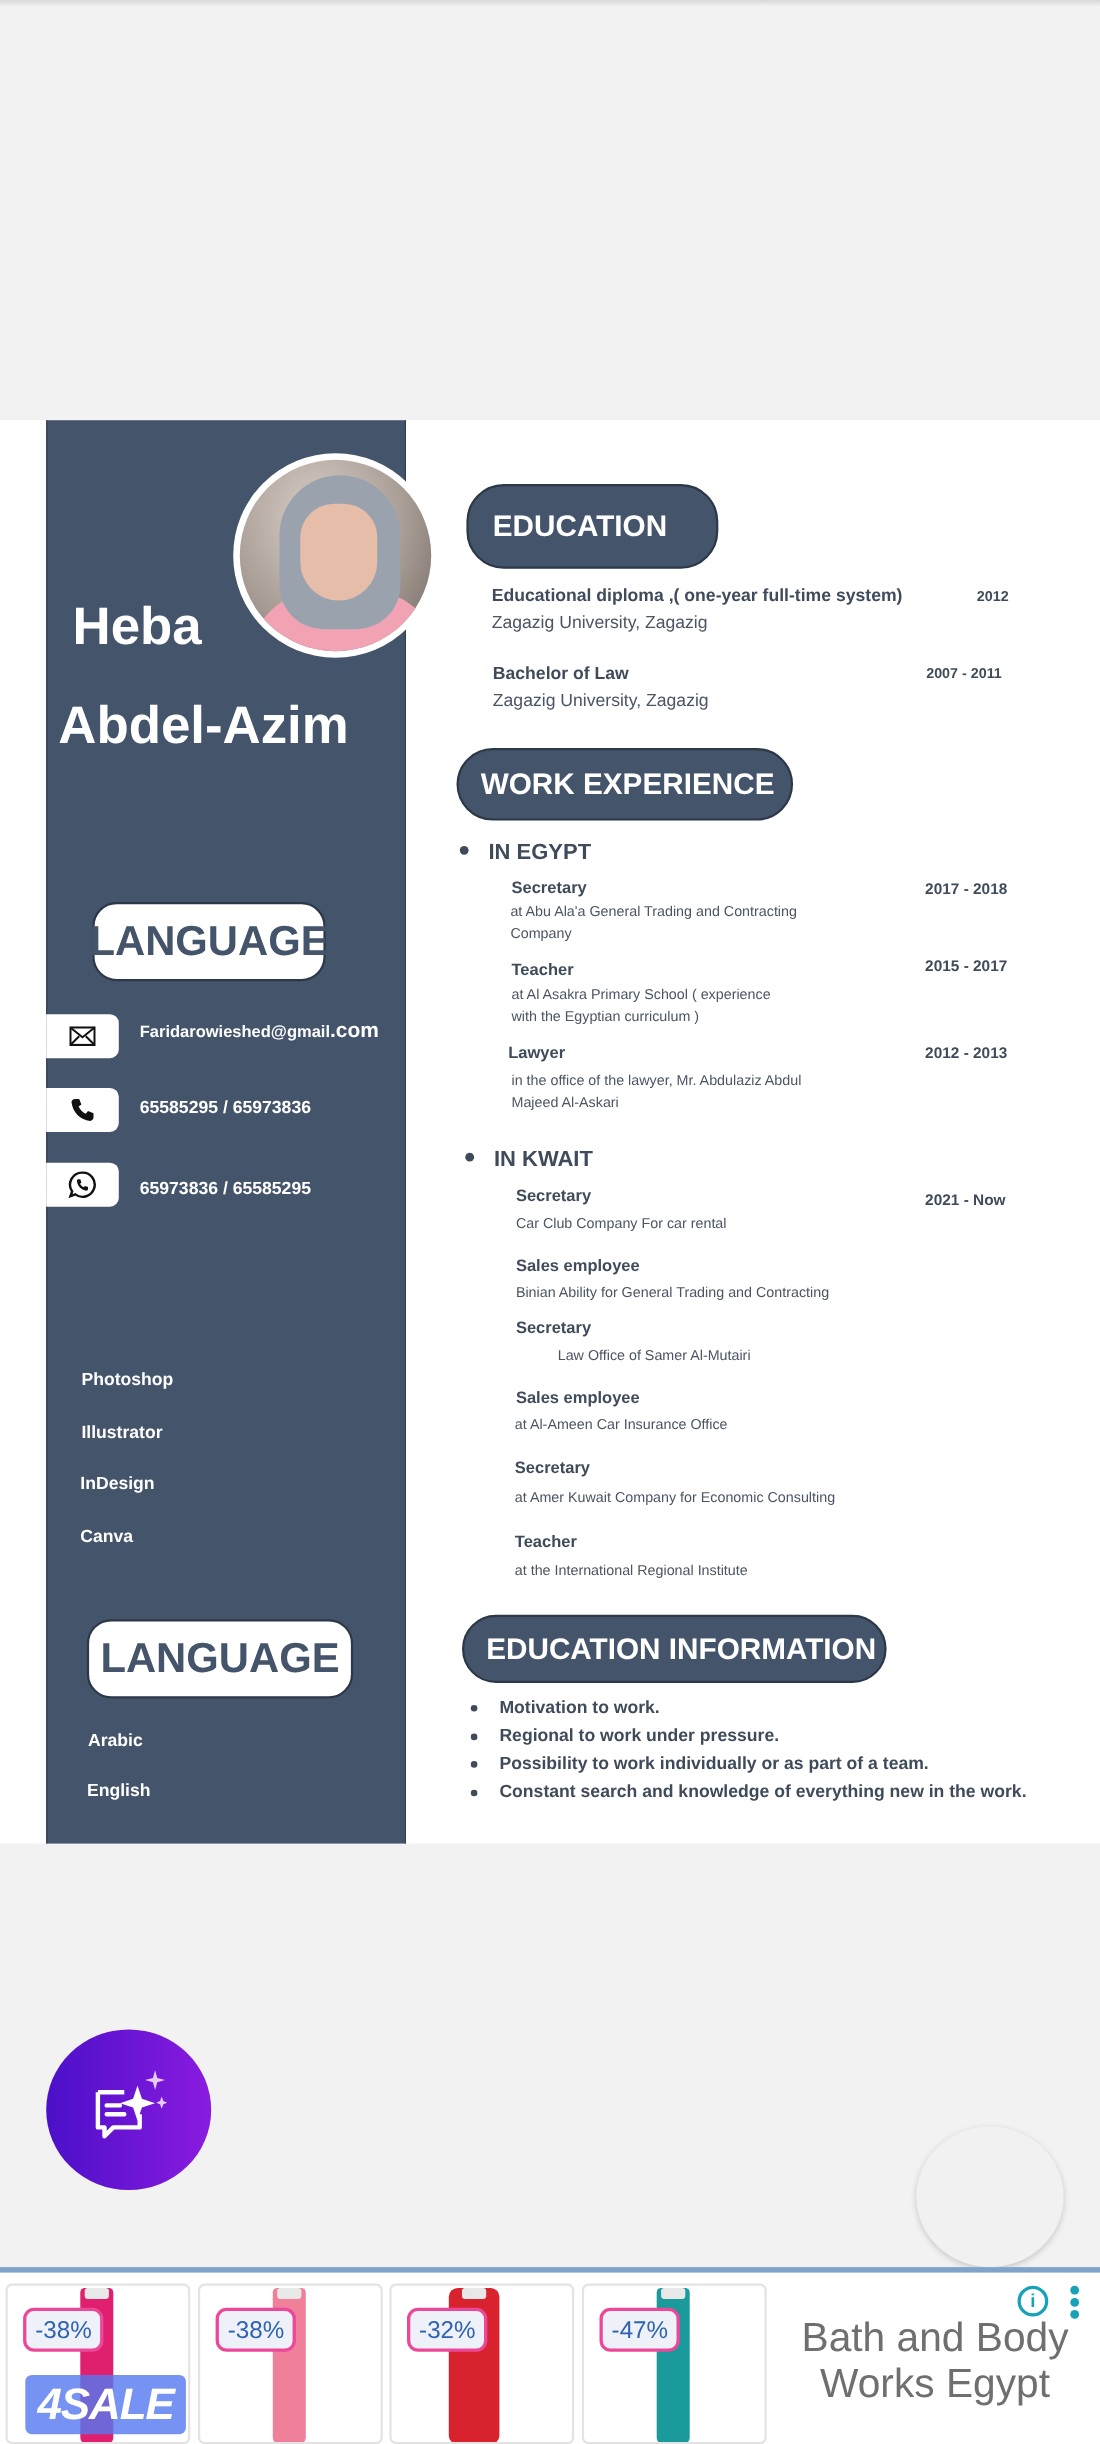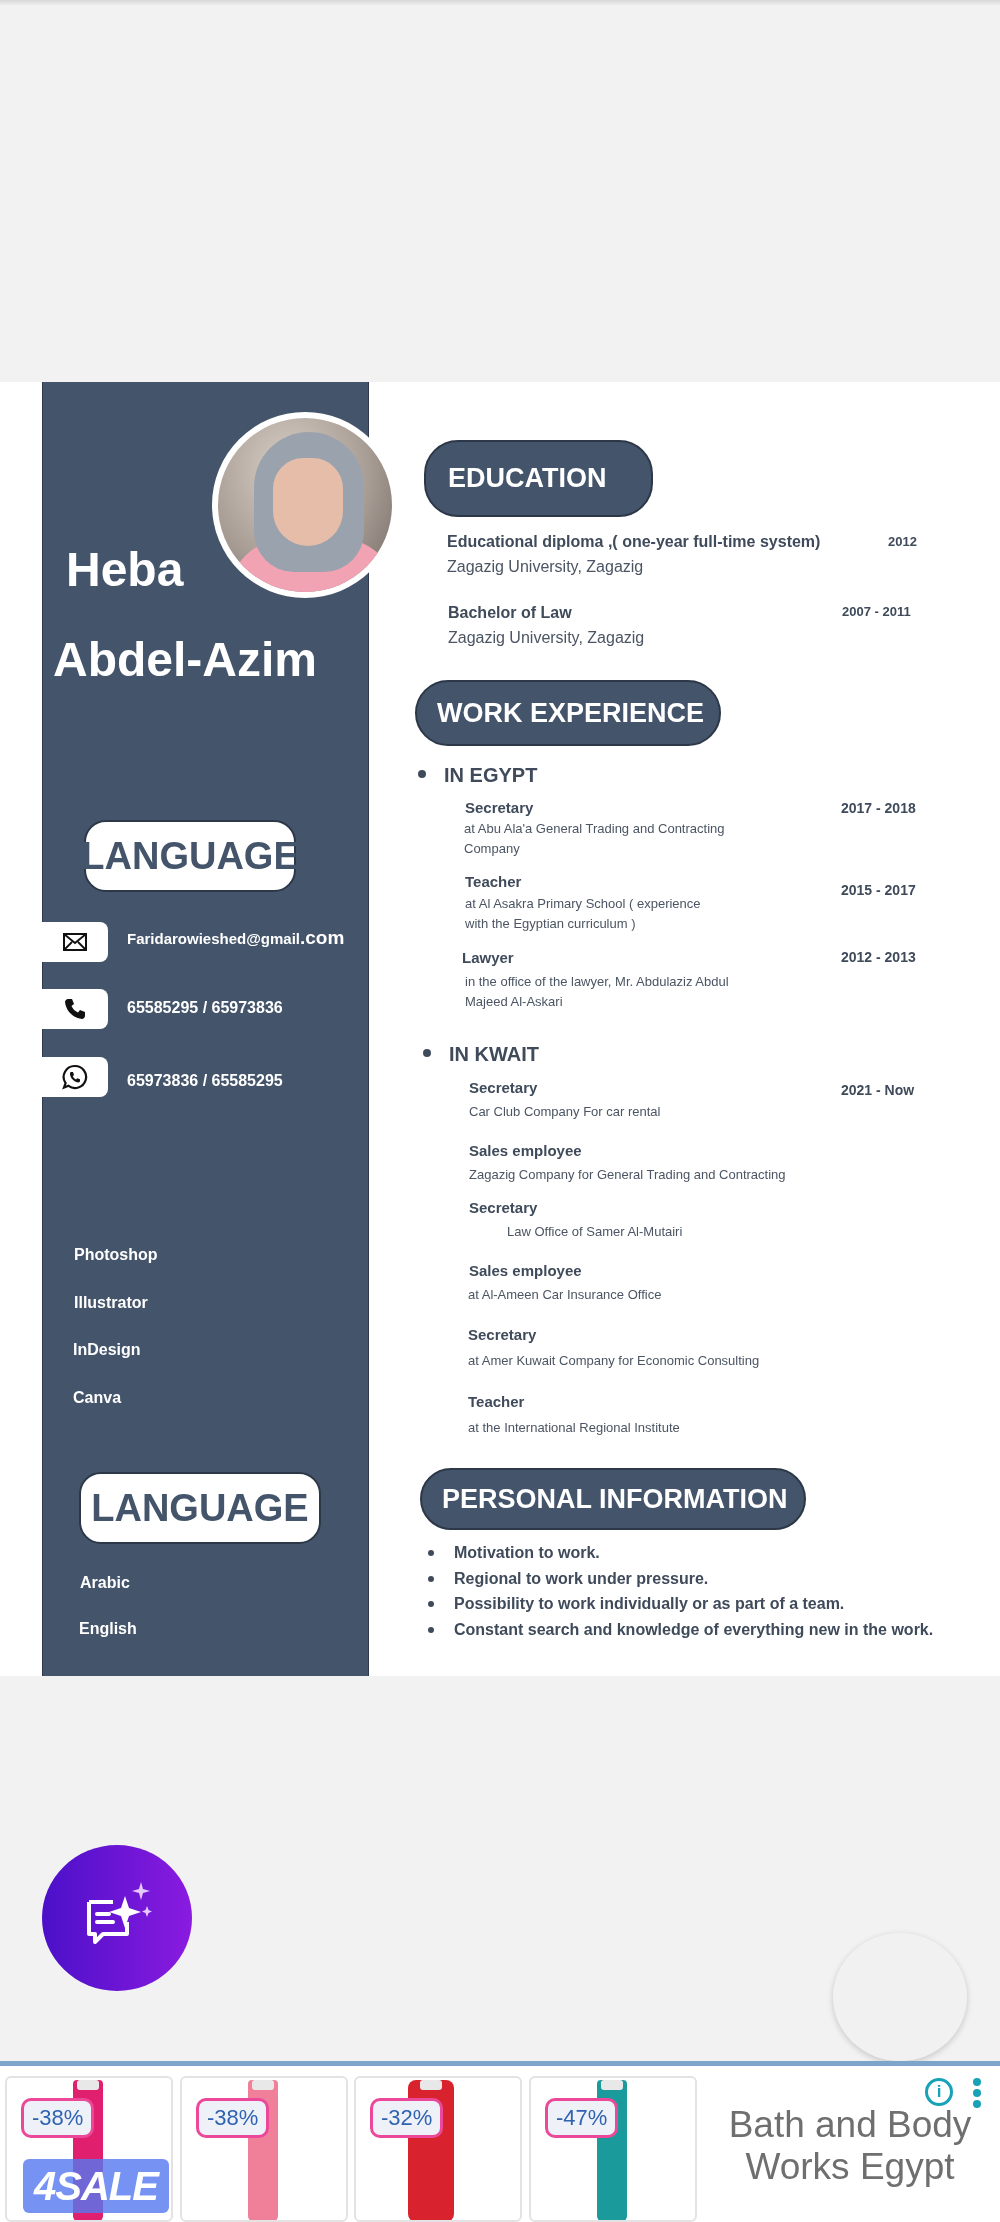--- a/index.html
+++ b/index.html
@@ -130,49 +130,49 @@
   <div class="region" style="left:418px;top:382px;"><span class="dot"></span><span>IN EGYPT</span></div>
 
   <div class="t-title" style="left:465px;top:417px;font-size:15px;">Secretary</div>
   <div class="t-small" style="left:464px;top:437px;">at Abu Ala'a General Trading and Contracting</div>
   <div class="t-small" style="left:464px;top:457px;">Company</div>
   <div class="t-date big" style="left:841px;top:418px;">2017 - 2018</div>
 
   <div class="t-title" style="left:465px;top:491px;font-size:15px;">Teacher</div>
   <div class="t-small" style="left:465px;top:512px;">at Al Asakra Primary School  ( experience</div>
   <div class="t-small" style="left:465px;top:532px;">with the Egyptian curriculum )</div>
-  <div class="t-date big" style="left:841px;top:488px;margin-top:12px;">2015 - 2017</div>
+  <div class="t-date big" style="left:841px;top:488px;">2015 - 2017</div>
 
   <div class="t-title" style="left:462px;top:567px;font-size:15px;">Lawyer</div>
   <div class="t-small" style="left:465px;top:590px;">in the office of the lawyer, Mr. Abdulaziz Abdul</div>
   <div class="t-small" style="left:465px;top:610px;">Majeed Al-Askari</div>
   <div class="t-date big" style="left:841px;top:567px;">2012 - 2013</div>
 
   <div class="region" style="left:423px;top:661px;"><span class="dot"></span><span>IN KWAIT</span></div>
 
   <div class="t-title" style="left:469px;top:697px;font-size:15px;">Secretary</div>
   <div class="t-small" style="left:469px;top:720px;">Car Club Company For car rental</div>
   <div class="t-date big" style="left:841px;top:700px;">2021 - Now</div>
 
   <div class="t-title" style="left:469px;top:760px;font-size:15px;">Sales employee</div>
-  <div class="t-small" style="left:469px;top:783px;">Zagazig Company for General Trading and Contracting</div>
+  <div class="t-small" style="left:469px;top:783px;">Binian Ability for General Trading and Contracting</div>
 
   <div class="t-title" style="left:469px;top:817px;font-size:15px;">Secretary</div>
   <div class="t-small" style="left:469px;top:840px;margin-left:38px;">Law Office of Samer Al-Mutairi</div>
 
   <div class="t-title" style="left:469px;top:880px;font-size:15px;">Sales employee</div>
   <div class="t-small" style="left:468px;top:903px;">at Al-Ameen Car Insurance Office</div>
 
   <div class="t-title" style="left:468px;top:944px;font-size:15px;">Secretary</div>
   <div class="t-small" style="left:468px;top:969px;">at Amer Kuwait Company for Economic Consulting</div>
 
   <div class="t-title" style="left:468px;top:1011px;font-size:15px;">Teacher</div>
   <div class="t-small" style="left:468px;top:1036px;">at the International Regional Institute</div>
 
-  <div class="sec-pill pers-pill">PERSONAL  INFORMATION</div>
+  <div class="sec-pill pers-pill">EDUCATION  INFORMATION</div>
   <ul class="pers-list">
     <li>Motivation to work.</li>
     <li>Regional to work under pressure.</li>
     <li>Possibility to work individually or as part of a team.</li>
     <li>Constant search and knowledge of everything new in the work.</li>
   </ul>
 </div>
 
 <div class="fab-ai">
   <svg width="84" height="84" viewBox="0 0 84 84">

